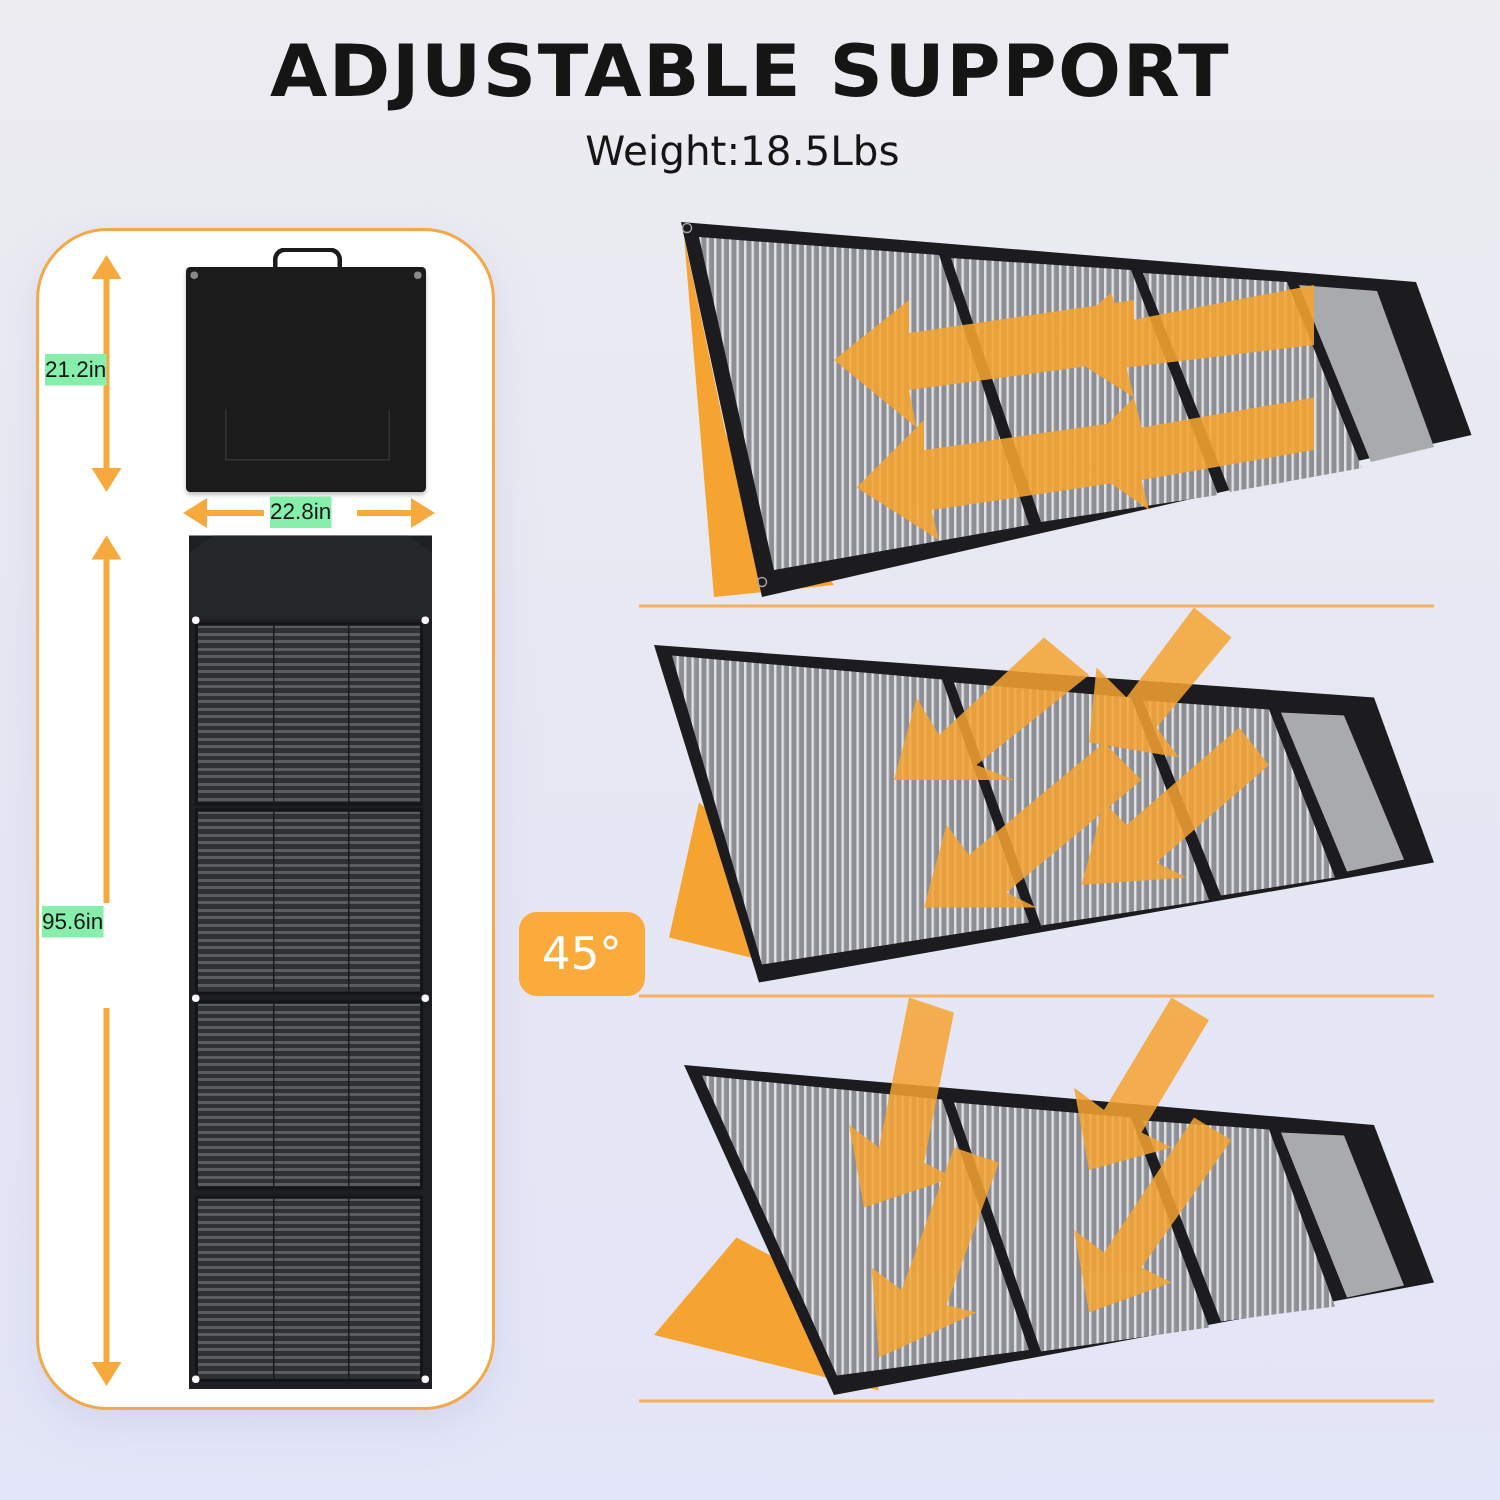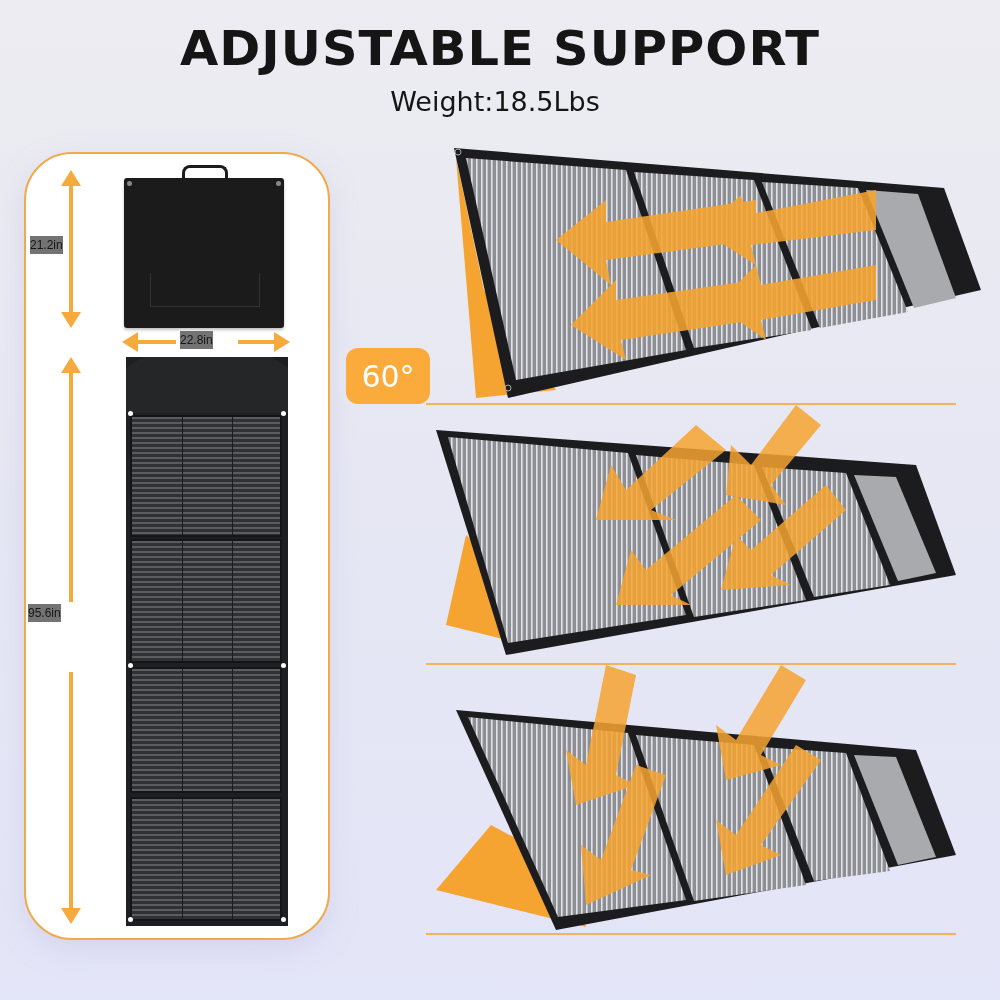--- a/index.html
+++ b/index.html
@@ -28,21 +28,21 @@
   .varrow { position: absolute; left: 69px; width: 4px; background: #f6aa3d; }
   .vtip-up, .vtip-down { position: absolute; left: 61px; width: 0; height: 0;
     border-left: 10px solid transparent; border-right: 10px solid transparent; }
   .vtip-up { border-bottom: 16px solid #f6aa3d; }
   .vtip-down { border-top: 16px solid #f6aa3d; }
   .hbar { position: absolute; height: 4px; background: #f6aa3d; top: 340px; }
   .htip-l, .htip-r { position: absolute; top: 332px; width: 0; height: 0;
     border-top: 10px solid transparent; border-bottom: 10px solid transparent; }
   .htip-l { left: 122px; border-right: 16px solid #f6aa3d; }
   .htip-r { left: 274px; border-left: 16px solid #f6aa3d; }
-  .dim-label { position: absolute; font-size: 12px; color: #161616; background: #737373; padding: 2px 0; }
+  .dim-label { position: absolute; font-size: 15px; color: #161616; background: #86efac; padding: 2px 0; }
 
   .bag {
     position: absolute; left: 124px; top: 178px; width: 160px; height: 150px;
     background: #1b1b1c; border-radius: 3px; box-shadow: 0 2px 3px rgba(0,0,0,0.25);
   }
   .bag-handle { position: absolute; left: 58px; top: -13px; width: 46px; height: 16px;
     border: 3px solid #1b1b1c; border-bottom: none; border-radius: 8px 8px 0 0; }
   .bag-pocket { position: absolute; left: 18px; top: 17px; width: 122px; height: 68px;
     background: #202022; border: 1px solid #3a3a3c; border-radius: 8px;
     box-shadow: inset 0 -4px 6px rgba(0,0,0,0.35); }
@@ -165,41 +165,41 @@
       <g fill="#f6a431" opacity="0.88">
         <polygon points="120,100 170,60 170,82 320,60 320,100 170,120 175,145"></polygon>
         <polygon points="135,185 180,140 180,160 320,140 320,180 185,200 190,220"></polygon>
         <polygon points="265,90 305,55 310,75 440,50 440,90 315,105 320,125"></polygon>
         <polygon points="280,165 320,125 325,145 440,125 440,160 325,180 330,200"></polygon>
       </g>
       <circle cx="22" cy="12" r="3" fill="none" stroke="#aaa"></circle>
       <circle cx="72" cy="248" r="3" fill="none" stroke="#aaa"></circle>
     </svg>
   </div>
-  <div class="badge" style="top:208px;">60°</div>
   <div class="baseline" style="top:263px;"></div>
 </div>
 
 <div class="angle-row" style="top:420px;height:260px;">
   <div class="scene" style="top:5px;height:235px;">
     <svg viewBox="0 0 540 235">
       <polygon points="10,200 30,110 90,160 100,222" fill="#f6a431"></polygon>
       <polygon points="0,5 480,40 520,150 70,230" fill="#1c1c1e"></polygon>
       <polygon points="12,12 192,28 250,190 72,218" fill="url(#cells)"></polygon>
       <polygon points="200,30 318,40 370,175 258,192" fill="url(#cells)"></polygon>
       <polygon points="326,42 410,48 454,160 378,172" fill="url(#cells)"></polygon>
       <polygon points="418,50 460,52 500,148 462,156" fill="#a9aaae"></polygon>
       <g fill="#f6a431" opacity="0.85">
         <polygon points="160,95 175,40 190,65 260,0 290,25 215,85 240,95"></polygon>
         <polygon points="180,180 195,125 210,145 300,70 325,95 235,170 255,180"></polygon>
         <polygon points="290,70 295,20 315,40 360,-20 385,0 335,60 350,80"></polygon>
         <polygon points="285,165 300,110 315,125 390,60 410,85 335,150 355,160"></polygon>
       </g>
     </svg>
   </div>
+  <div class="badge" style="top:188px;">45°</div>
   <div class="baseline" style="top:243px;"></div>
 </div>
 
 <div class="angle-row" style="top:690px;height:270px;">
   <div class="scene" style="top:15px;height:240px;">
     <svg viewBox="0 0 540 240">
       <polygon points="0,185 55,120 130,160 150,222" fill="#f6a431"></polygon>
       <polygon points="20,5 480,45 520,150 120,225" fill="#1c1c1e"></polygon>
       <polygon points="32,12 192,28 250,195 122,212" fill="url(#cells)"></polygon>
       <polygon points="200,30 318,40 370,180 258,196" fill="url(#cells)"></polygon>

